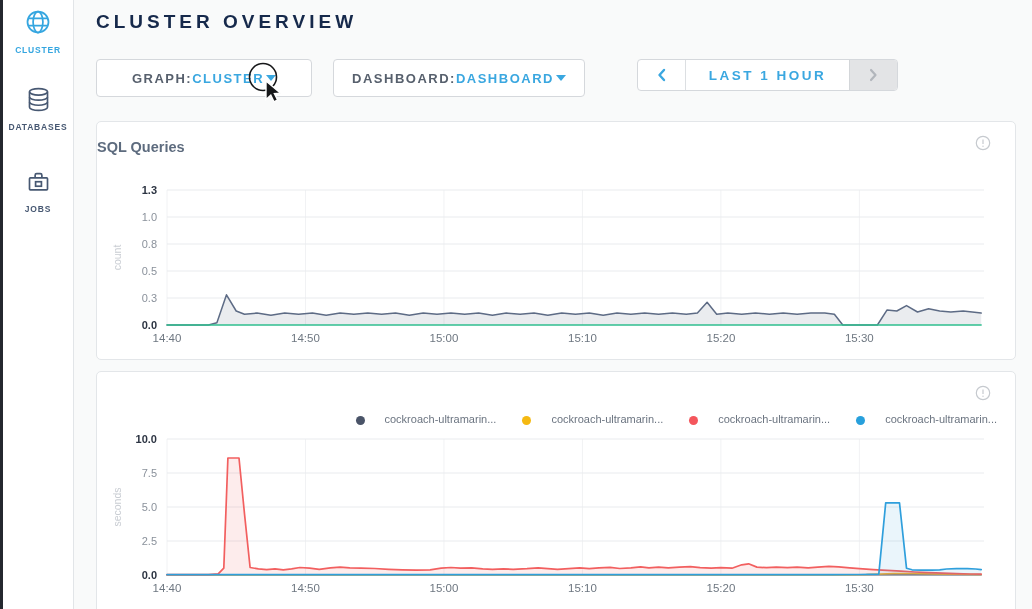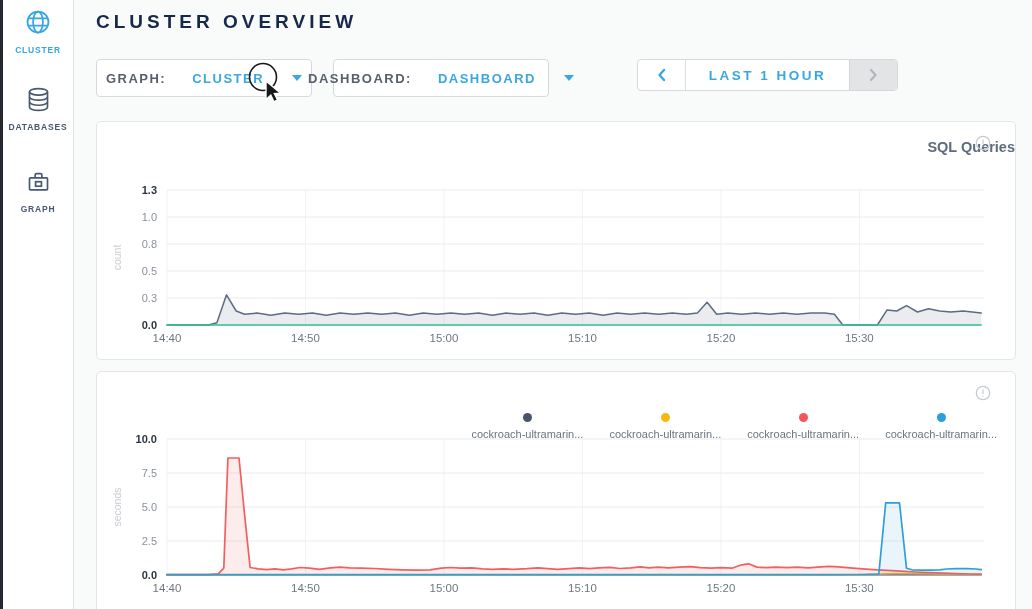--- a/index.html
+++ b/index.html
@@ -9,42 +9,42 @@
   .edge-strip { position:absolute; left:0; top:0; width:3px; height:609px; background:#24282f; }
   .sidebar { position:absolute; left:3px; top:0; width:71px; height:609px; background:#ffffff; border-right:1px solid #e2e5e8; }
   .nav-item { position:absolute; left:0; width:70px; display:flex; flex-direction:column; align-items:center; cursor:pointer; }
   .nav-item .lbl { margin-top:5px; font-size:8.5px; font-weight:700; letter-spacing:0.8px; color:#475872; }
   .nav-item.active .lbl { color:#35a6e0; }
   .nav-cluster { top:8px; } .nav-databases { top:86px;justify-content:flex-end; } .nav-jobs { top:168px; }
 
   .page-title { position:absolute; left:96px; top:11px; font-size:19px; font-weight:700; letter-spacing:4px; color:#16294b; }
 
   .ctl-box { position:absolute; top:59px; height:38px; background:#fff; border:1px solid #d5d8dc; border-radius:4px;
-             display:flex; align-items:center; justify-content:center; gap:26px; cursor:pointer;
+             display:flex; align-items:center; justify-content:center; gap:0; cursor:pointer;
              font-size:13px; font-weight:700; letter-spacing:1.5px; }
   .ctl-box .ctl-label { color:#57606d; }
   .ctl-box .ctl-value { color:#3aa7e0; }
   .caret-down { width:0; height:0; border-left:5px solid transparent; border-right:5px solid transparent; border-top:6px solid #3aa7e0; margin-left:2px; }
   .graph-box { left:96px; width:216px; }
-  .dashboard-box { left:333px; width:216px; }
+  .dashboard-box { left:333px; width:252px; }
 
   .timenav { position:absolute; left:637px; top:59px; width:261px; height:32px; background:#fff; border:1px solid #d5d8dc; border-radius:4px; display:flex; overflow:hidden; }
   .tn-btn { width:48px; display:flex; align-items:center; justify-content:center; cursor:pointer; flex:none; }
   .tn-prev { border-right:1px solid #dcdfe2; }
   .tn-next { border-left:1px solid #d3d6d9; background:#e3e4e6; cursor:default; }
   .tn-range { flex:1; display:flex; align-items:center; justify-content:center; font-size:13.5px; font-weight:700; letter-spacing:2.5px; color:#3aa7e0; cursor:pointer; }
 
   .panel { position:absolute; left:96px; width:920px; background:#fff; border:1px solid #e3e6e9; border-radius:5px; }
   .panel-1 { top:121px; height:239px; }
   .panel-2 { top:371px; height:255px; overflow:hidden; }
-  .panel-title { text-align:right; padding-top:17px; font-size:14.5px; font-weight:700; color:#5d6b7e; }
+  .panel-title { text-align:left; padding-top:17px; font-size:14.5px; font-weight:700; color:#5d6b7e; }
   .info-icon { position:absolute; right:24px; top:13px; cursor:pointer; }
 
   .legend-row { position:absolute; top:41px; right:18px; display:flex; gap:26px; align-items:center; }
-  .legend-item { display:flex; align-items:center; gap:6px; font-size:11px; color:#6b7480; cursor:pointer;flex-direction:column; }
+  .legend-item { display:flex; align-items:flex-end; gap:20px; font-size:11px; color:#6b7480; cursor:pointer; }
   .legend-item .dot { width:9px; height:9px; border-radius:50%; flex:none; }
 
   .chart-svg { position:absolute; left:0; }
   .chart-svg-0 { top:36px; }
   .chart-svg-1 { top:56px; }
   .xlab { font:11.5px "Liberation Sans", sans-serif; fill:#6e7781; }
   .ylab { font:11px "Liberation Sans", sans-serif; fill:#8a919b; }
   .ylab-strong { font:700 11px "Liberation Sans", sans-serif; fill:#2c3442; }
   .axis-title { font:10.5px "Liberation Sans", sans-serif; fill:#c9cdd3; }
 
@@ -78,21 +78,21 @@
     <span class="lbl">DATABASES</span>
   </div>
   <div class="nav-item nav-jobs">
     <span>
       <svg width="27" height="27" viewBox="0 0 24 24" fill="none" stroke="#475872" stroke-width="1.5">
         <path d="M9 8.8 V6.4 a1.4 1.4 0 0 1 1.4-1.4 h3.2 a1.4 1.4 0 0 1 1.4 1.4 V8.8"></path>
         <rect x="4" y="8.8" width="16" height="10.6" rx="0.8"></rect>
         <rect x="9.4" y="12.2" width="5.2" height="4"></rect>
       </svg>
     </span>
-    <span class="lbl">GRAPH</span>
+    <span class="lbl">JOBS</span>
   </div>
 </nav>
 
 <h1 class="page-title">CLUSTER OVERVIEW</h1>
 
 <div class="ctl-box graph-box">
   <span class="ctl-label">GRAPH:</span>
   <span class="ctl-value">CLUSTER</span>
   <span class="caret-down"></span>
 </div>

